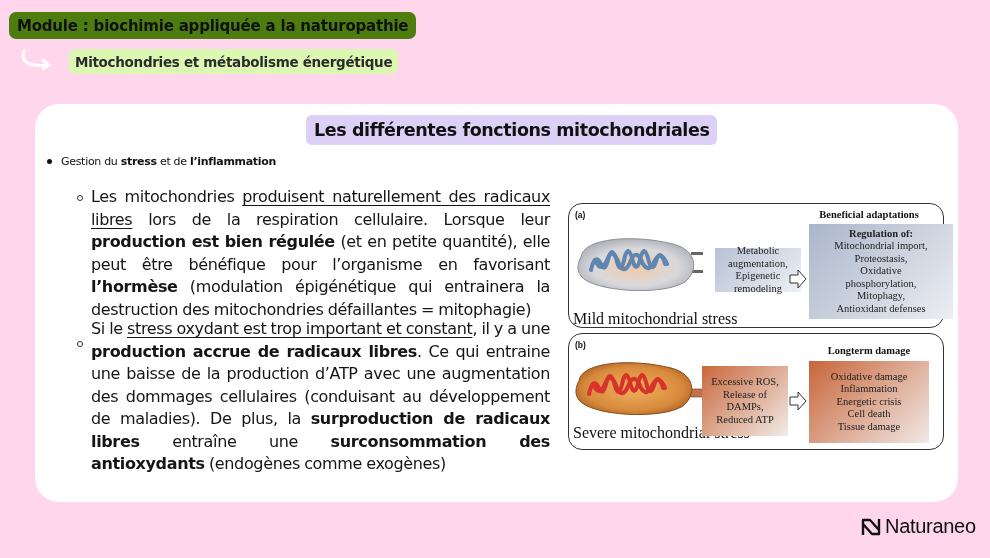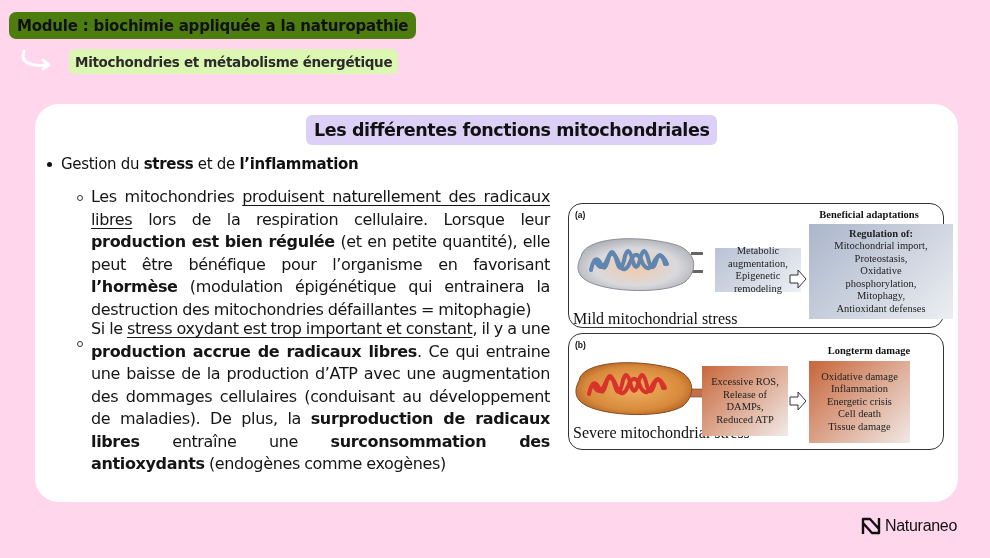--- a/index.html
+++ b/index.html
@@ -37,21 +37,21 @@
     .card-title {
       position: absolute; left: 306px; top: 115px;
       height: 30px; padding: 0 8px;
       background: #dcd0f7; border-radius: 6px;
       font-weight: bold; font-size: 17.5px;
       display: flex; align-items: center;
       font-family: "DejaVu Sans", sans-serif; letter-spacing: -0.4px;
     }
     .lvl1 {
       position: absolute; left: 47px; top: 155px;
-      font-size: 15px; display: flex; align-items: center; gap: 9px;
+      font-size: 11px; display: flex; align-items: center; gap: 9px;
       font-family: "DejaVu Sans", sans-serif; letter-spacing: -0.3px;
     }
     .lvl1 .dot { width: 5px; height: 5px; background: #111; border-radius: 50%; }
     .para {
       position: absolute; left: 91px; width: 459px;
       font-size: 16px; line-height: 22.5px; text-align: justify;
       font-family: "DejaVu Sans", sans-serif; letter-spacing: -0.35px;
       word-spacing: -0.5px;
       color: #151515;
     }
@@ -76,30 +76,30 @@
     .panel-b { top: 130px; height: 117px; }
     .plabel { position: absolute; left: 6px; top: 6px; font-family: "Liberation Sans", sans-serif; font-weight: bold; font-size: 8.5px; }
     .caption { position: absolute; left: 4px; font-size: 16px; color: #111; }
     .box {
       position: absolute; text-align: center; font-size: 10.5px; line-height: 12.5px;
       display: flex; flex-direction: column; justify-content: center; color: #222;
     }
     .box-a1 { left: 146px; top: 44px; width: 86px; height: 44px; background: linear-gradient(135deg, #b7c2d4, #eef0f4); }
     .box-a2 { left: 240px; top: 20px; width: 144px; height: 95px; background: linear-gradient(135deg, #aab6ca, #eceef2); }
     .box-b1 { left: 133px; top: 32px; width: 86px; height: 70px; background: linear-gradient(135deg, #c9683c, #f1ebe8); }
-    .box-b2 { left: 240px; top: 27px; width: 101px; height: 82px; background: linear-gradient(135deg, #c8653a, #f0e9e6); }
+    .box-b2 { left: 240px; top: 27px; width: 120px; height: 82px; background: linear-gradient(135deg, #c8653a, #f0e9e6); }
     .box-head { position: absolute; font-weight: bold; font-size: 10.5px; text-align: center; }
     .head-a { left: 240px; top: 5px; width: 120px; }
     .head-b { left: 240px; top: 11px; width: 120px; }
     .arrow { position: absolute; width: 18px; height: 20px; }
     .mito { position: absolute; }
     .brand {
       position: absolute; left: 860px; top: 515px;
       display: flex; align-items: center; gap: 3px;
-      font-size: 16px; font-family: "Liberation Sans", sans-serif; color: #111; letter-spacing: -0.3px;
+      font-size: 20px; font-family: "Liberation Sans", sans-serif; color: #111; letter-spacing: -0.3px;
     }
   </style>
 </head>
 <body>
 
 <div class="module-tag">Module :  biochimie appliquée a la naturopathie</div>
 <svg class="sub-arrow" viewBox="0 0 36 24">
   <path d="M4 3 C0 14, 10 19, 28 17" fill="none" stroke="#fff" stroke-width="3" stroke-linecap="round"></path>
   <path d="M23 12 L29 17 L23 21" fill="none" stroke="#fff" stroke-width="3" stroke-linecap="round" stroke-linejoin="round"></path>
 </svg>

